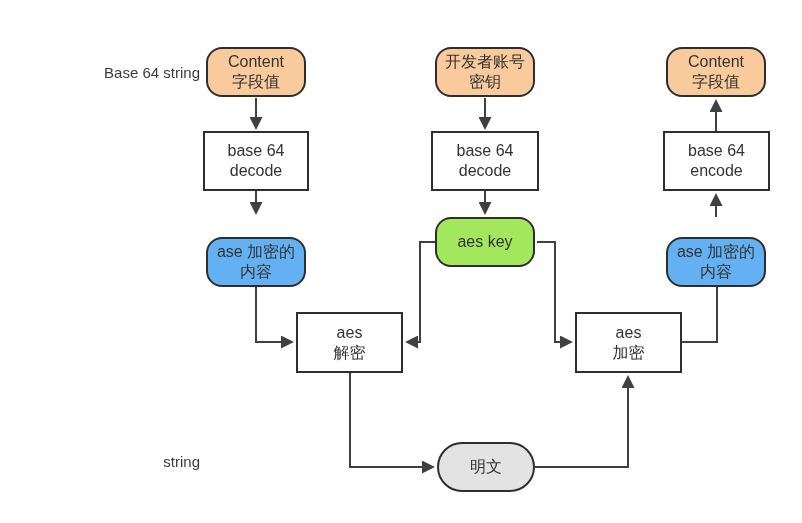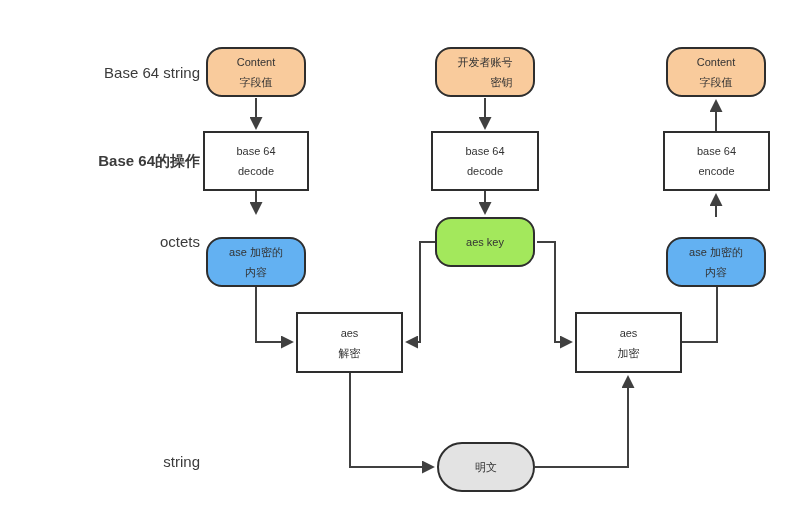--- a/index.html
+++ b/index.html
@@ -18,21 +18,21 @@
     background:#ffffff;
     font-family:"Liberation Sans","DejaVu Sans",sans-serif;
     overflow:hidden;
   }
   .connectors{position:absolute;left:0;top:0;width:802px;height:523px;}
   .node{
     position:absolute;
     display:flex;align-items:center;justify-content:center;
     text-align:center;
     white-space:pre-line;
-    font-size:11px;line-height:20px;
+    font-size:16px;line-height:20px;
     color:var(--text);
     box-sizing:border-box;
     background:#ffffff;
     border:2px solid var(--box-border);
   }
   .rect{border-radius:0;text-align:center;}
   .pill{border-radius:16px;}
   .stadium{border-radius:25px;}
   .fill-orange{background:var(--orange-fill);}
   .fill-blue{background:var(--blue-fill);margin-top:20px;}
@@ -67,34 +67,32 @@
       <path d="M537,242 L555,242 L555,342 L571,342" marker-end="url(#arrow)"></path>
       <path d="M350,373 L350,467 L433,467" marker-end="url(#arrow)"></path>
       <path d="M535,467 L628,467 L628,377" marker-end="url(#arrow)"></path>
       <path d="M682,342 L717,342 L717,271" marker-end="url(#arrow)"></path>
       <path d="M716,217 L716,195" marker-end="url(#arrow)"></path>
       <path d="M716,131 L716,101" marker-end="url(#arrow)"></path>
     </g>
   </svg>
 
   <div class="row-label" style="top:62px;">Base 64 string</div>
-  <div class="row-label bold" style="top:150px;">Base 64的操作</div>
-  <div class="row-label" style="top:231px;">octets</div>
   <div class="row-label" style="top:451px;">string</div>
 
   <div class="node pill fill-orange" style="left:206px;top:47px;width:100px;height:50px;">Content
 字段值</div>
   <div class="node rect" style="left:203px;top:131px;width:106px;height:60px;">base 64
 decode</div>
   <div class="node pill fill-blue" style="left:206px;top:217px;width:100px;height:50px;">ase 加密的
 内容</div>
   <div class="node rect" style="left:296px;top:312px;width:107px;height:61px;">aes
 解密</div>
 
-  <div class="node pill fill-orange" style="left:435px;top:47px;width:100px;height:50px;text-align:right;">开发者账号
+  <div class="node pill fill-orange" style="left:435px;top:47px;width:100px;height:50px;">开发者账号
 密钥</div>
   <div class="node rect" style="left:431px;top:131px;width:108px;height:60px;">base 64
 decode</div>
   <div class="node stadium fill-gray" style="left:437px;top:442px;width:98px;height:50px;">明文</div>
   <div class="node pill fill-green" style="left:435px;top:217px;width:100px;height:50px;">aes key</div>
   <div class="node rect" style="left:575px;top:312px;width:107px;height:61px;">aes
 加密</div>
 
   <div class="node pill fill-orange" style="left:666px;top:47px;width:100px;height:50px;">Content
 字段值</div>

